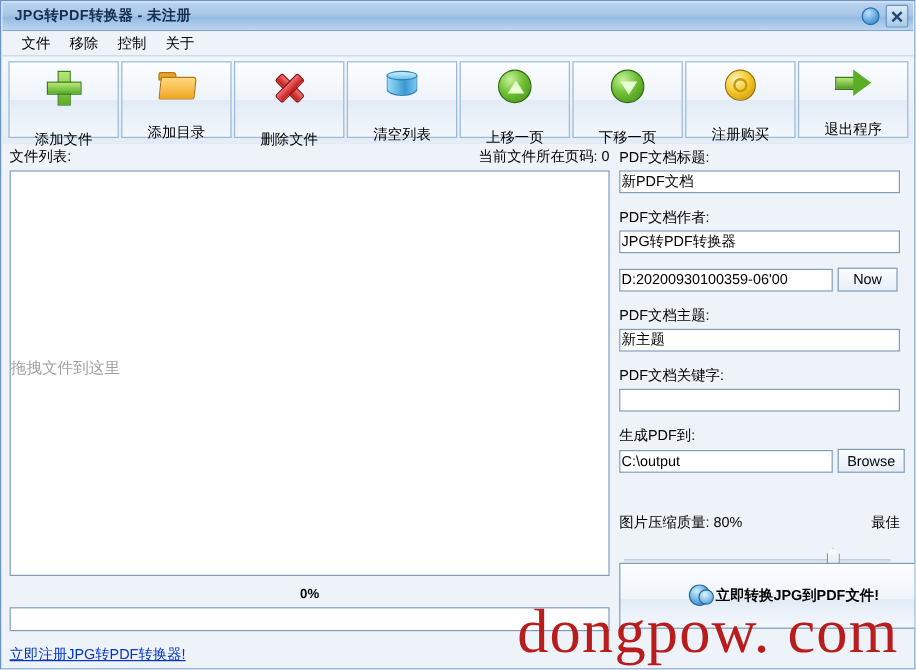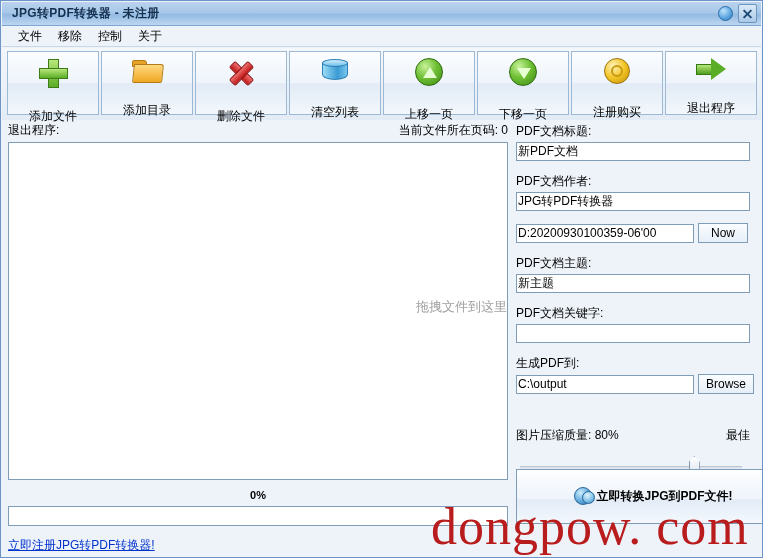--- a/index.html
+++ b/index.html
@@ -280,21 +280,21 @@
     width: 500px;
     height: 338px;
     background: #ffffff;
     border: 1px solid #7f9db9;
     box-sizing: border-box;
   }
   .drop-hint {
     position: absolute;
     left: 0; right: 0;
     top: 155px;
-    text-align: right;
+    text-align: left;
     font-size: 13px;
     color: #a0a0a0;
   }
   .progress-area {
     margin-top: 9px;
     width: 500px;
   }
   .progress-label {
     text-align: center;
     font-size: 11px;
@@ -547,21 +547,21 @@
             <div class="head"></div>
           </div>
       </div>
       <div class="tb-label">退出程序</div>
     </div>
 
   </div>
 
   <div class="left-panel">
     <div class="list-header">
-      <span>退出程序:</span>
+      <span>文件列表:</span>
       <span>当前文件所在页码: 0</span>
     </div>
     <div class="filelist">
       <div class="drop-hint">拖拽文件到这里</div>
     </div>
     <div class="progress-area">
       <div class="progress-label">0%</div>
       <div class="progress-bar">
         <div class="progress-fill" id="progress-fill" style="width: 0%;"></div>
       </div>

